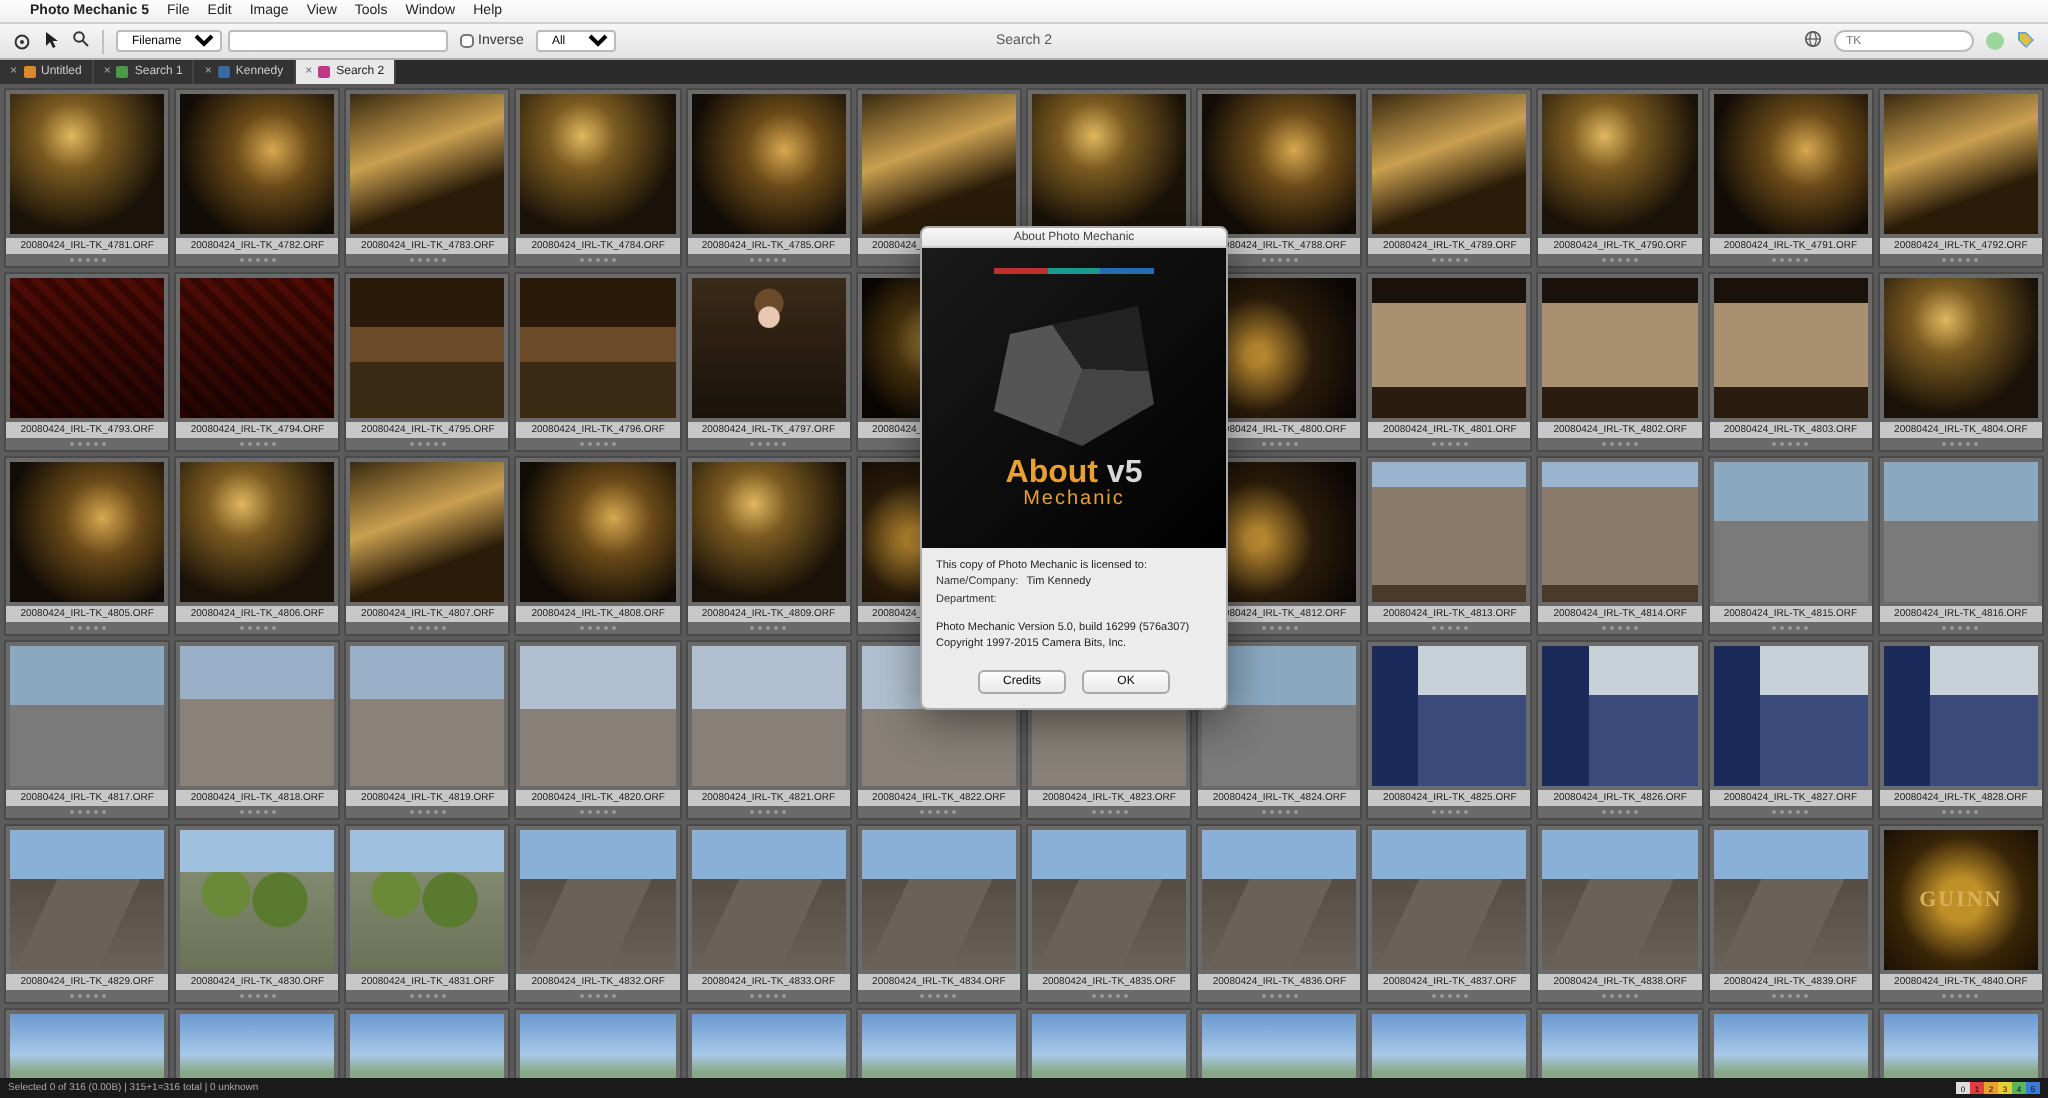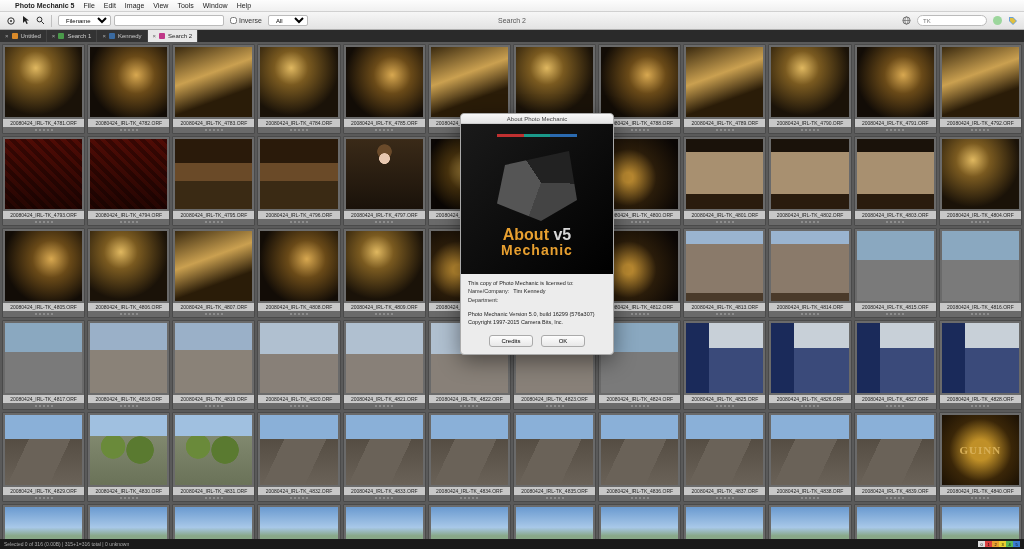--- a/index.html
+++ b/index.html
@@ -71,21 +71,21 @@
 .about .logo{height:150px;background:linear-gradient(135deg,#1a1a1a,#000);display:flex;flex-direction:column;align-items:center;justify-content:center;position:relative;}
 .about .logo .bars{position:absolute;top:10px;width:80px;height:3px;display:flex;}
 .about .logo .bars span{flex:1;height:100%;}
 .about .logo .bars span:nth-child(1){background:#c03030;}
 .about .logo .bars span:nth-child(2){background:#1a9a8a;}
 .about .logo .bars span:nth-child(3){background:#2a6ab0;}
 .about .logo .shape{width:80px;height:70px;background:conic-gradient(from 200deg at 55% 45%, #555 0 35%, #222 35% 70%, #444 70% 100%);clip-path:polygon(10% 20%,90% 0%,100% 70%,55% 100%,0% 75%);margin-top:10px;}
 .about .logo .txt{margin-top:6px;text-align:center;}
 .about .logo .txt .l1{font-family:Arial Black,Arial;font-weight:900;font-size:16px;color:#e8a030;letter-spacing:0px;line-height:1;}
 .about .logo .txt .l1 .v5{color:#d8d8d8;font-weight:900;}
-.about .logo .txt .l2{font-family:Arial Black,Arial;font-weight:700;font-size:14px;color:#e8a030;letter-spacing:1px;line-height:1;}
+.about .logo .txt .l2{font-family:Arial Black,Arial;font-weight:400;font-size:10px;color:#e8a030;letter-spacing:1px;line-height:1;}
 .about .body{padding:5px 7px;font-size:5.5px;line-height:1.5;color:#222;}
 .about .body .row{display:flex;gap:4px;}
 .about .body .lab{color:#333;}
 .about .btns{display:flex;justify-content:center;gap:8px;padding:4px 0 7px;}
 .about .btns button{font-size:6px;height:12px;width:44px;border:1px solid #aaa;border-radius:3px;background:linear-gradient(#fdfdfd,#e8e8e8);cursor:pointer;}
 
 
 .status{position:absolute;left:0;right:0;bottom:0;height:10px;background:#1a1a1a;display:flex;align-items:center;justify-content:space-between;padding:0 4px;font-size:5px;color:#aaa;}
 .status .swatches{display:flex;gap:0;}
 .status .swatches span{width:7px;height:6px;display:flex;align-items:center;justify-content:center;font-size:4px;color:#000;}

